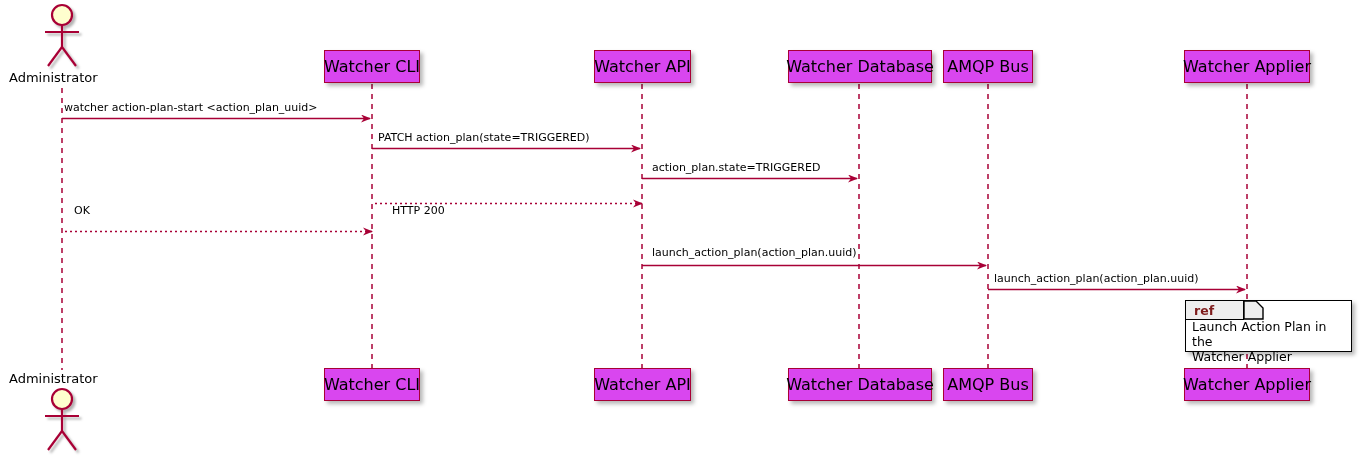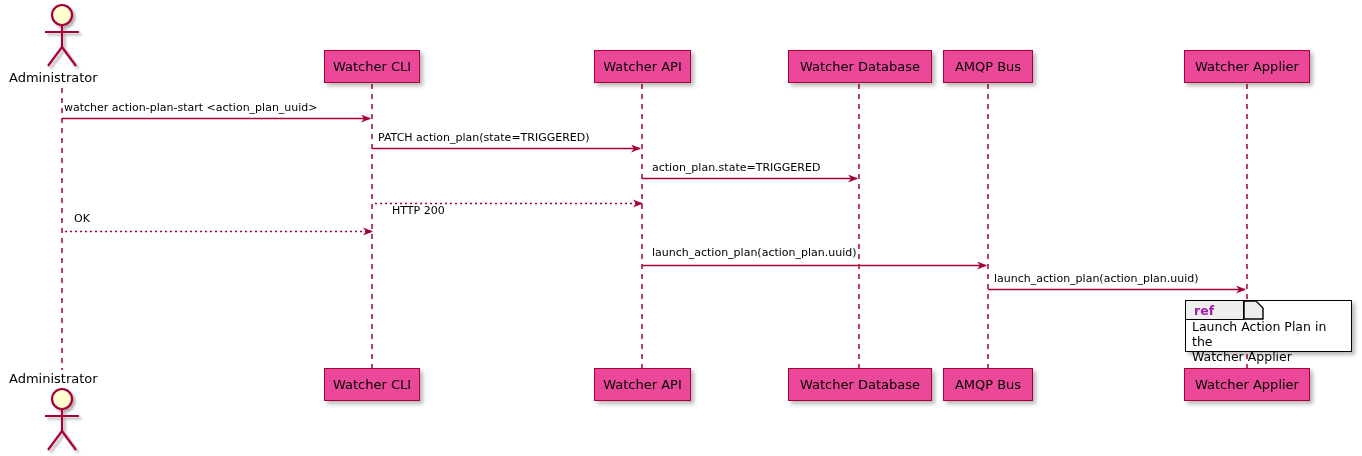--- a/index.html
+++ b/index.html
@@ -21,27 +21,27 @@
     position: absolute;
     left: 0;
     top: 0;
     width: 1362px;
     height: 456px;
   }
   
   .participant {
     position: absolute;
     box-sizing: border-box;
-    background: #ec4899;
+    background: #d946ef;
     border: 1.5px solid #A80036;
     box-shadow: 3px 3px 4px rgba(0,0,0,0.28);
     display: flex;
     align-items: center;
     justify-content: center;
-    font-size: 13px;
+    font-size: 16px;
     color: #000000;
     line-height: 1;
     white-space: nowrap;
     font-family: "DejaVu Sans", sans-serif;
   }
   
   .actor-label {
     position: absolute;
     font-size: 13px;
     color: #000000;
@@ -71,21 +71,21 @@
     height: 19px;
     box-sizing: border-box;
     background: #EEEEEE;
     border-right: 1.5px solid #000000;
     border-bottom: 1.5px solid #000000;
     display: flex;
     align-items: center;
     padding-left: 8px;
     font-size: 12.5px;
     font-weight: bold;
-    color: #a21caf;
+    color: #7f1d1d;
     font-family: "DejaVu Sans", sans-serif;
   }
   .ref-body {
     position: absolute;
     left: 6px;
     top: 18px;
     right: 4px;
     font-size: 12.5px;
     line-height: 15px;
     color: #000000;
@@ -162,21 +162,21 @@
   <div class="participant" style="left:324px; top:368px; width:96px; height:33px;">Watcher CLI</div>
   <div class="participant" style="left:594px; top:368px; width:97px; height:33px;">Watcher API</div>
   <div class="participant" style="left:788px; top:368px; width:144px; height:33px;">Watcher Database</div>
   <div class="participant" style="left:943px; top:368px; width:90px; height:33px;">AMQP Bus</div>
   <div class="participant" style="left:1184px; top:368px; width:126px; height:33px;">Watcher Applier</div>
 
   <div class="msg-label" style="left:64px; top:101px;">watcher action-plan-start &lt;action_plan_uuid&gt;</div>
   <div class="msg-label" style="left:378px; top:131px;">PATCH action_plan(state=TRIGGERED)</div>
   <div class="msg-label" style="left:652px; top:161px;">action_plan.state=TRIGGERED</div>
   <div class="msg-label" style="left:392px; top:204px;text-align:right;">HTTP 200</div>
-  <div class="msg-label" style="left:74px; top:212px;">OK</div>
+  <div class="msg-label" style="left:74px; top:204px;">OK</div>
   <div class="msg-label" style="left:652px; top:246px;">launch_action_plan(action_plan.uuid)</div>
   <div class="msg-label" style="left:994px; top:272px;">launch_action_plan(action_plan.uuid)</div>
 
   <div class="ref-box" style="left:1185px; top:300px; width:167px; height:52px;">
     <div class="ref-tab" style="width:58px;">ref</div>
     <svg width="20" height="19" style="position:absolute; left:58px; top:0;" xmlns="http://www.w3.org/2000/svg">
       <path d="M0,0 L12,0 L19,7 L19,18 L0,18 Z" fill="#EEEEEE" stroke="#000000" stroke-width="1.4"></path>
     </svg>
     <div class="ref-body">
       <div>Launch Action Plan in the</div>

